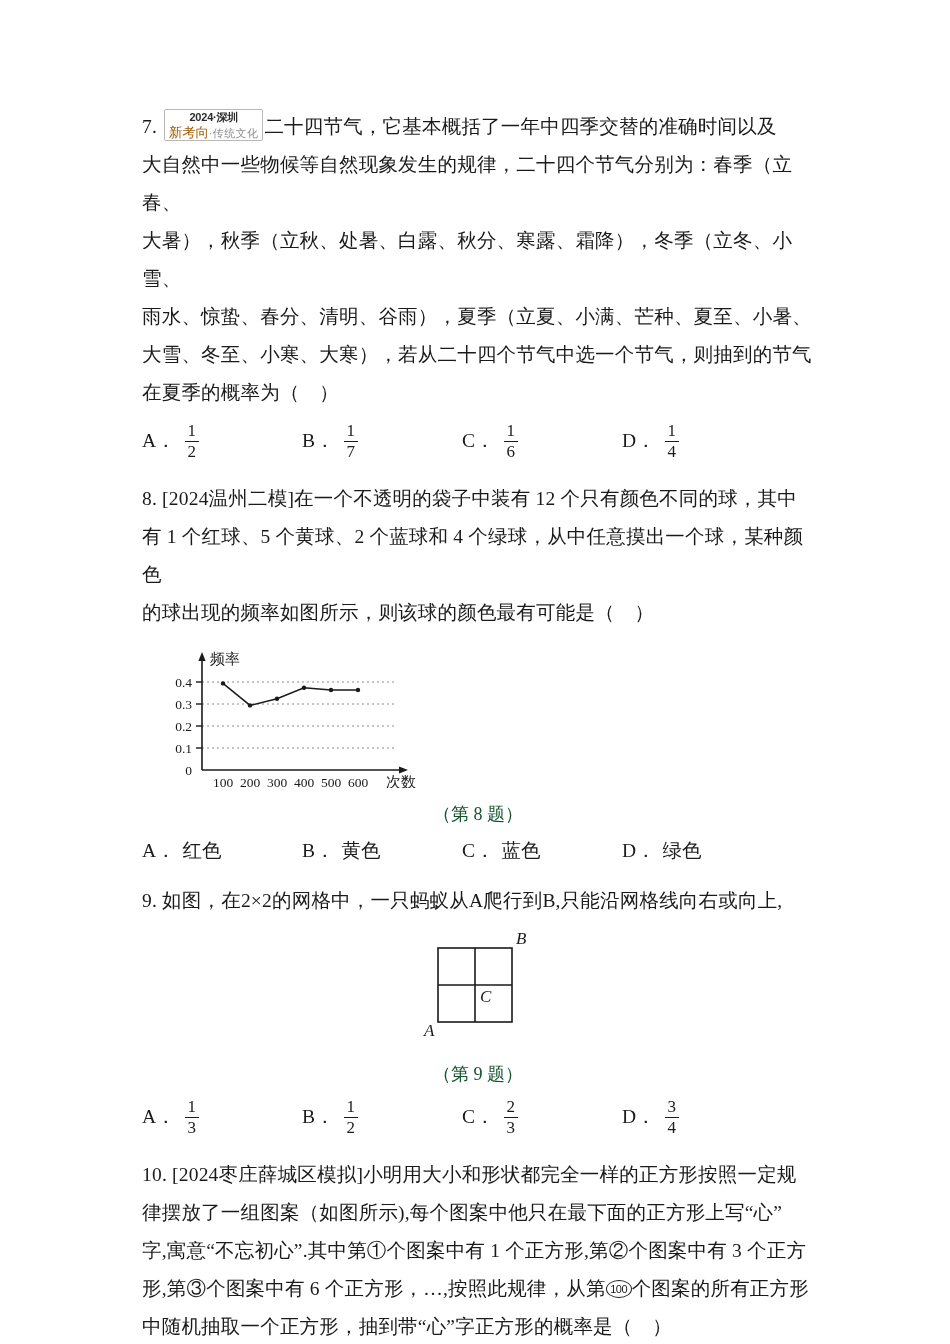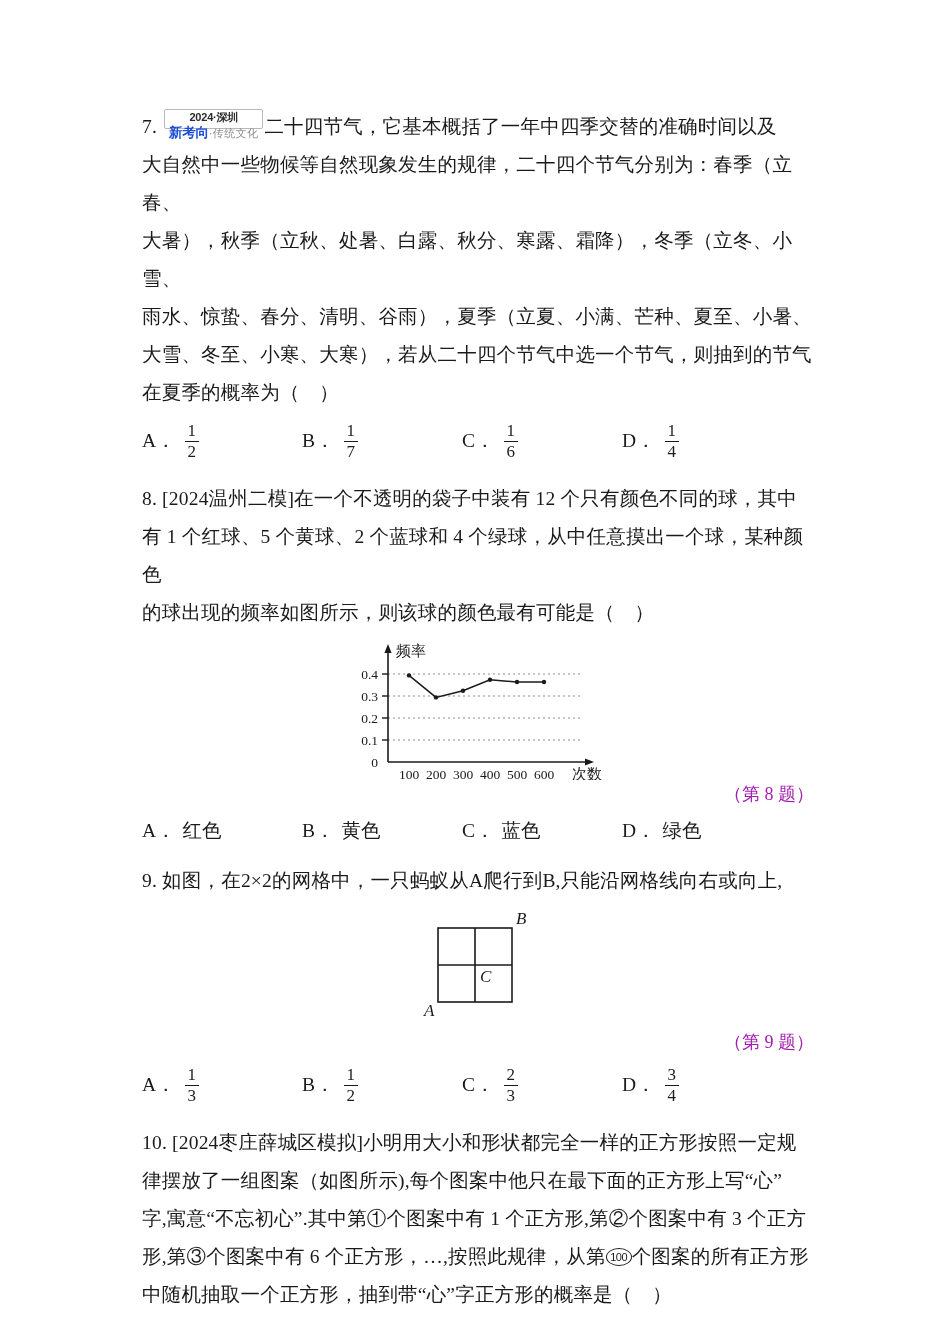--- a/index.html
+++ b/index.html
@@ -50,43 +50,43 @@
   
   .badge {
     display: inline-block;
     position: relative;
     vertical-align: -4px;
     margin: 0 1px 0 2px;
     border: 1px solid #b8b8b8;
     border-radius: 2px;
     padding: 1px 4px 10px 4px;
     line-height: 1;
-    height: 20px;
+    height: 32px;
     box-sizing: border-box;
     font-family: "Liberation Sans", "DejaVu Sans", sans-serif;
     background: #fff;
   }
   .badge-top {
     display: block;
     font-size: 11px;
     font-weight: bold;
     color: #2b2b2b;
     text-align: center;
     line-height: 12px;
     letter-spacing: -0.2px;
   }
   .badge-bottom {
     display: block;
     line-height: 14px;
     white-space: nowrap;
   }
   .badge-strong {
     font-size: 13.5px;
-    font-weight: bold;
-    color: #1d4ed8;
+    font-weight: normal;
+    color: #a16207;
     letter-spacing: -0.3px;
   }
   .badge-weak {
     font-size: 11px;
     color: #8d8d8d;
     letter-spacing: 0.4px;
   }
 
   
   .options {
@@ -121,31 +121,31 @@
   .frac .num {
     padding: 0 3px 1px 3px;
     border-bottom: 1.2px solid #1a1a1a;
   }
   .frac .den {
     padding: 1px 3px 0 3px;
   }
 
   
   .fig-caption {
-    text-align: right;
+    text-align: center;
     font-size: 18px;
-    margin-top: 2px;
-    color: #a21caf;
+    margin-top: 14px;
+    color: #14532d;
   }
 
   
   .chart-wrap {
     display: flex;
-    justify-content: center;
-    margin-top: 8px;
+    justify-content: flex-start;
+    margin-top: 16px;
   }
   .chart-box {
     position: relative;
     width: 300px;
     height: 140px;
   }
 
   
   .grid-wrap {
     display: flex;

